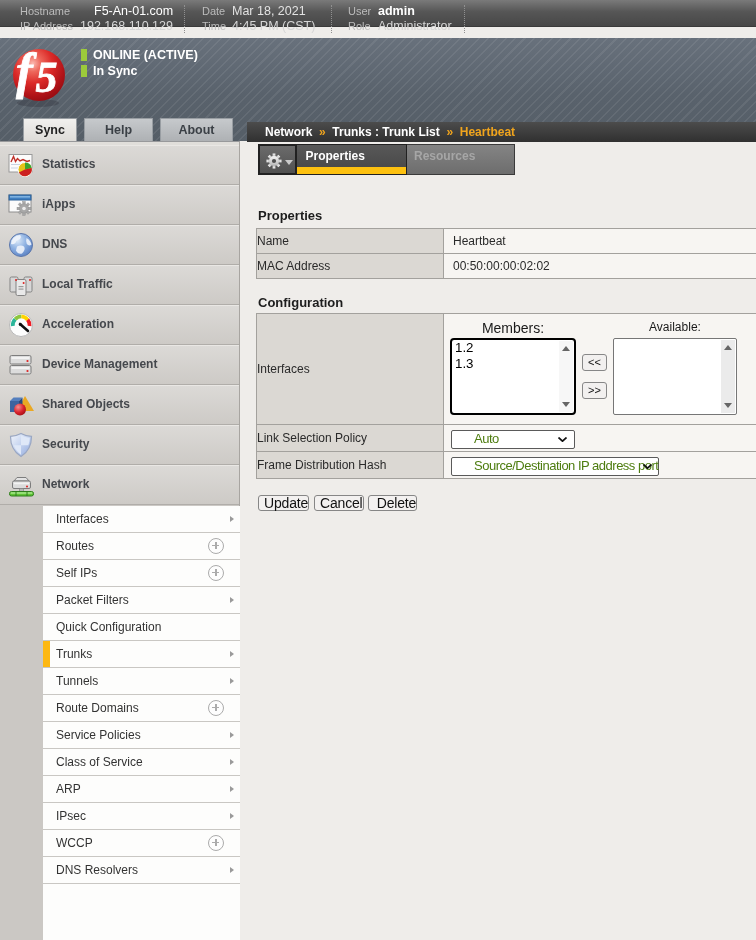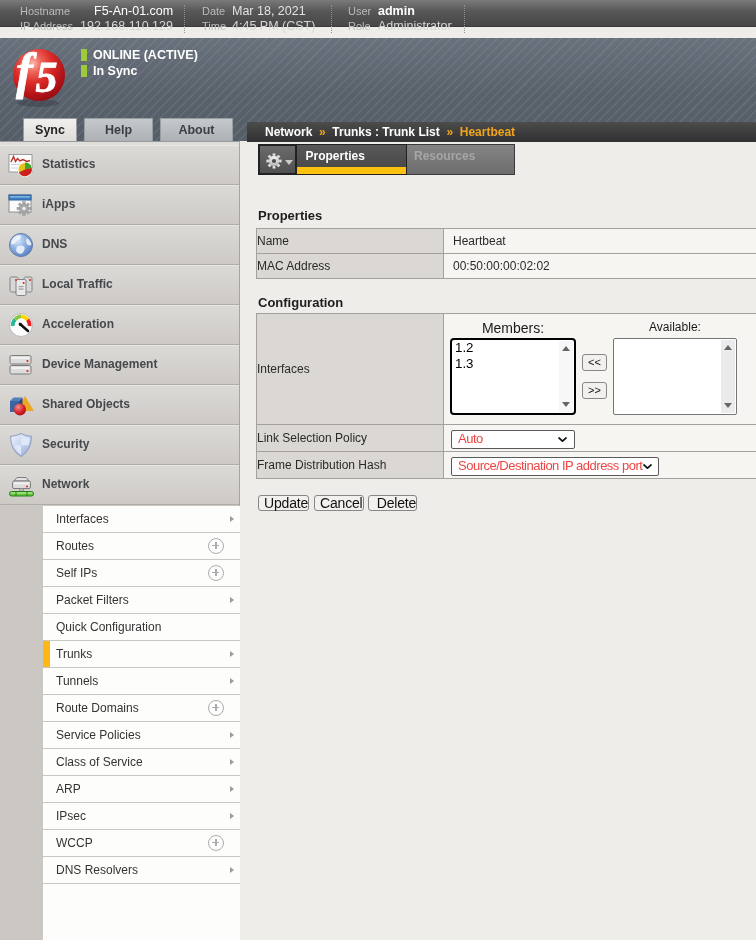--- a/index.html
+++ b/index.html
@@ -38,21 +38,21 @@
 .shead{position:absolute;font-size:13px;font-weight:bold;color:#1d1d1d}
 table.f5{position:absolute;border-collapse:collapse}
 table.f5 td{border:1px solid #a3a19d;font-size:12px;color:#2a2a2a;vertical-align:middle}
 td.lc{background:#dbd8d3;width:187px}
 td.vc{background:#f7f5f2;padding-left:9px}
 .lbox{position:absolute;background:#fff}
 .sb{position:absolute;top:1px;right:1px;bottom:1px;width:14px;background:#f0f0f0}
 .sb .u{position:absolute;left:3px;top:5px;width:0;height:0;border-left:4px solid transparent;border-right:4px solid transparent;border-bottom:5px solid #666}
 .sb .d{position:absolute;left:3px;bottom:5px;width:0;height:0;border-left:4px solid transparent;border-right:4px solid transparent;border-top:5px solid #666}
 .mvbtn{position:absolute;left:582px;width:25px;height:17px;border:1px solid #878787;border-radius:3px;background:#f2f0ef;font-size:11px;color:#111;text-align:center;line-height:15px}
-.sel{position:absolute;height:19px;border:1.5px solid #5a5a5a;border-radius:2px;background:#fff;font-size:13px;letter-spacing:-0.5px;color:#ef4444;line-height:16.5px;padding-left:6px;white-space:nowrap}
+.sel{position:absolute;height:19px;border:1.5px solid #5a5a5a;border-radius:2px;background:#fff;font-size:13px;letter-spacing:-0.5px;color:#4d7c0f;line-height:16.5px;padding-left:22px;white-space:nowrap}
 .chev{position:absolute;top:6px;width:9px;height:5px}
 .btn{position:absolute;top:495px;height:16px;border:1px solid #868686;border-radius:3px;background:#f3f1f0;font-size:14px;letter-spacing:-0.2px;color:#111;text-align:right;line-height:14px}
 </style></head><body>
 <div id="page">
 <div id="topbar">
 <span class="tl" style="left:20px;top:5px">Hostname</span>
 <span class="tv" style="left:94px;top:4px;font-weight:normal">F5-An-01.com</span>
 <span class="tl" style="left:20px;top:20px">IP Address</span>
 <span class="tv" style="left:80px;top:19px;color:#d6d6d6">192.168.110.129</span>
 <div class="tsep" style="left:184px"></div>

